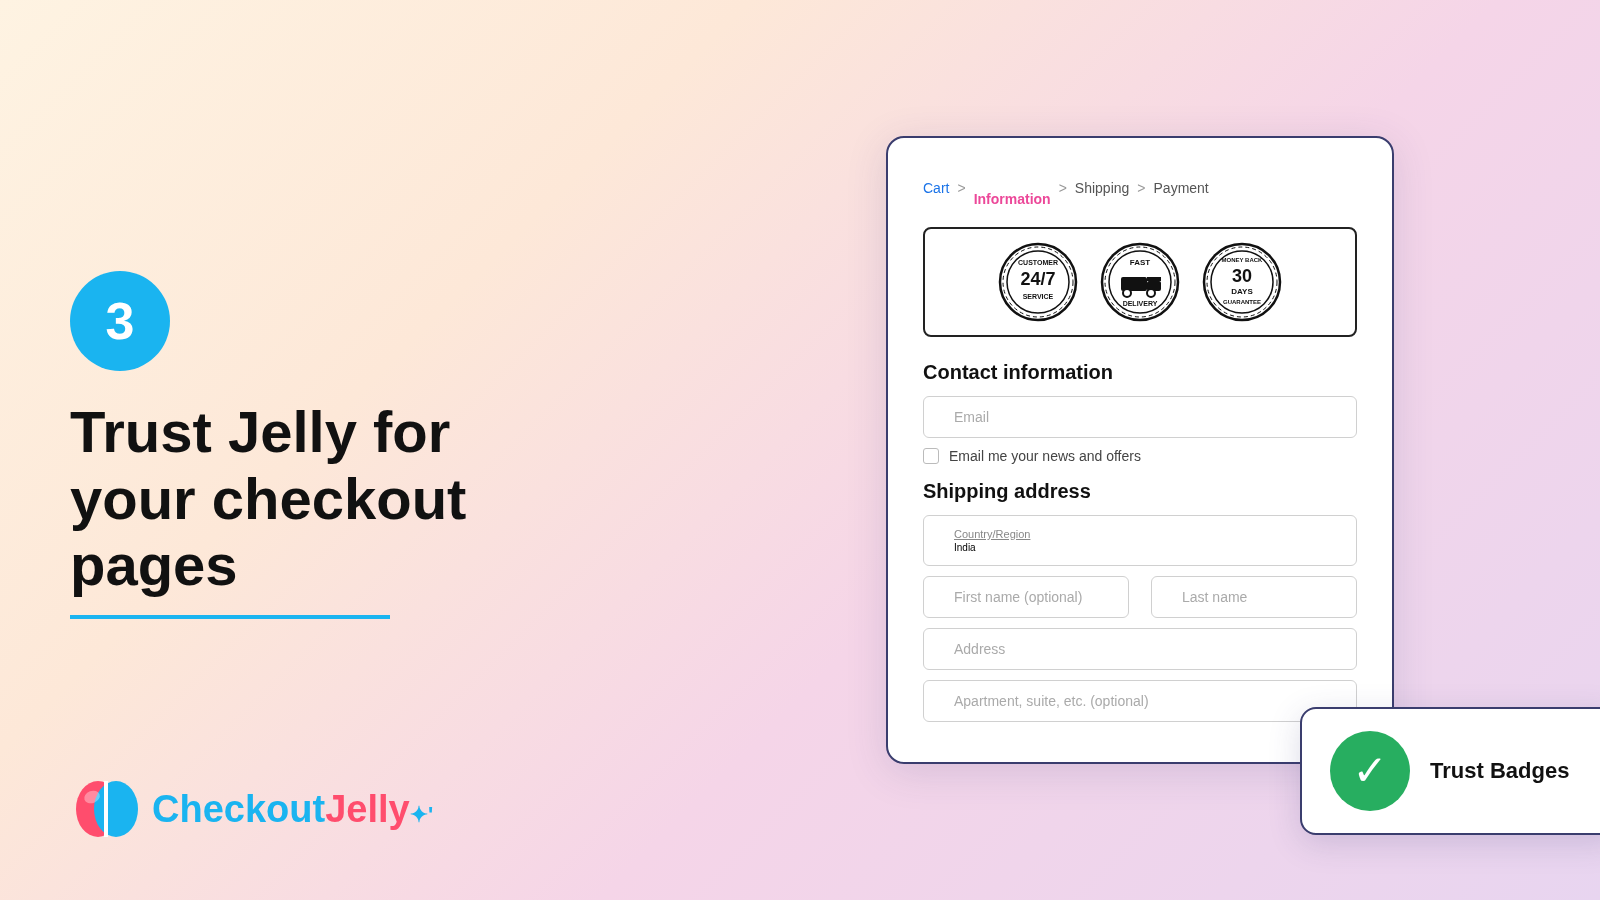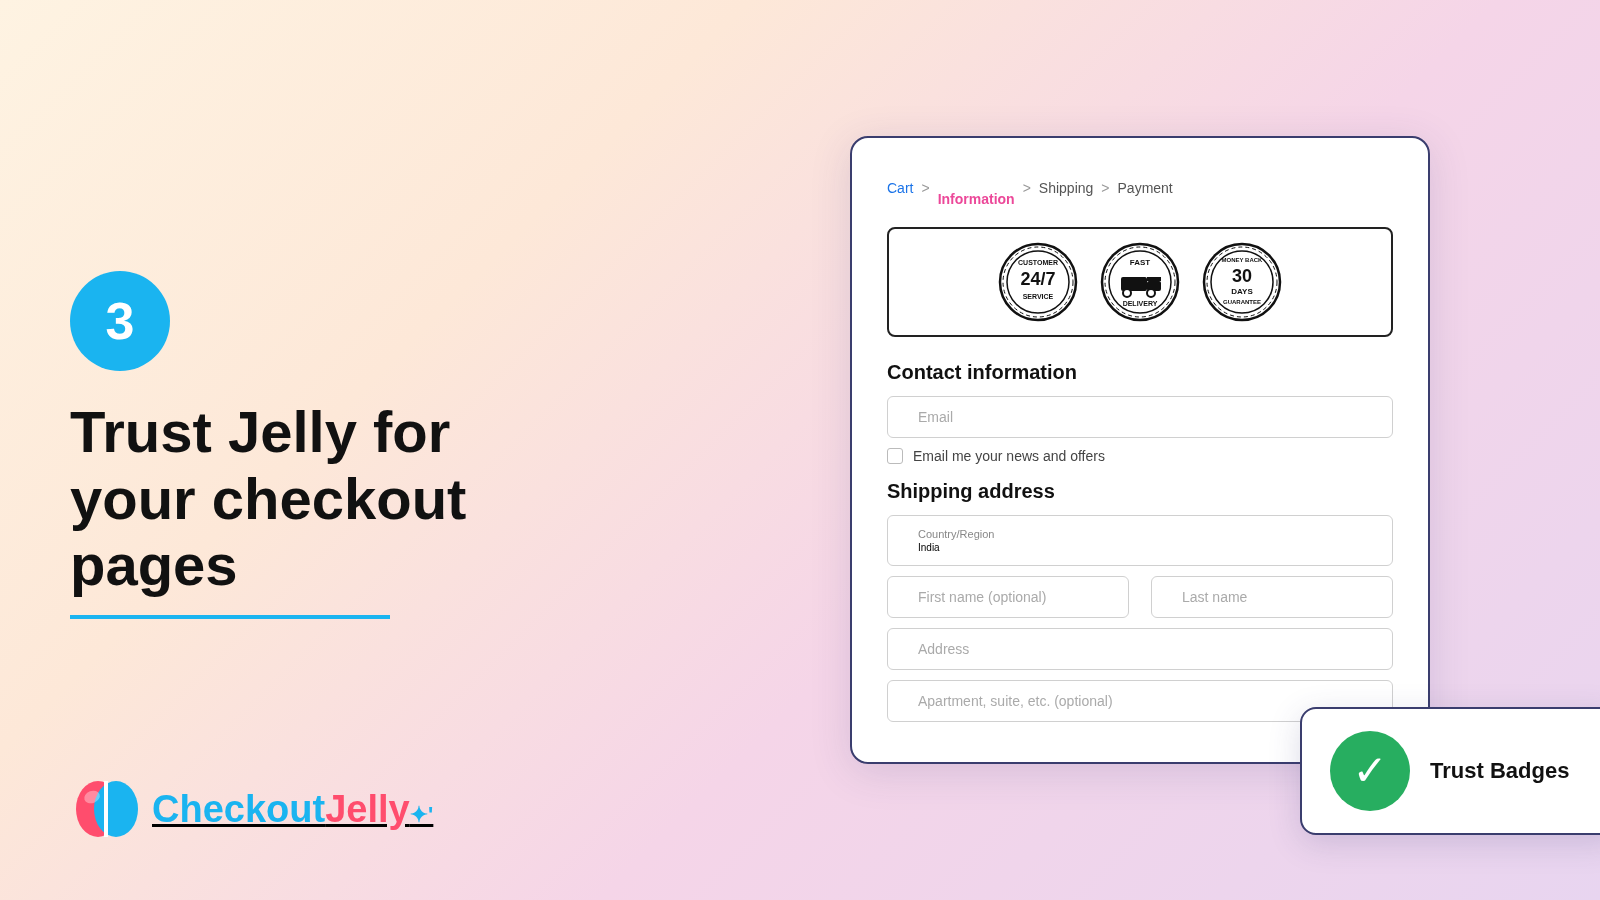--- a/index.html
+++ b/index.html
@@ -68,21 +68,20 @@
     }
 
     .logo-icon {
       width: 72px;
       height: 72px;
     }
 
     .logo-text {
       font-size: 38px;
       font-weight: 700;
-      text-decoration: underline;
     }
 
     .logo-checkout {
       color: #1ab4f0;
     }
 
     .logo-jelly {
       color: #ff4d6d;
     }
 
@@ -99,21 +98,21 @@
       align-items: center;
       justify-content: center;
       position: relative;
       padding: 40px;
     }
 
     .checkout-card {
       background: white;
       border-radius: 18px;
       border: 2.5px solid #3a3d6e;
-      width: 580px;
+      width: 508px;
       padding: 30px 35px;
       box-shadow: 0 8px 40px rgba(60,60,120,0.15);
       position: relative;
       z-index: 2;
     }
 
     
     .breadcrumb {
       display: flex;
       align-items: center;
@@ -176,20 +175,21 @@
     }
 
     .form-field.has-value {
       color: #111;
     }
 
     .form-field .field-label {
       font-size: 11px;
       color: #888;
       margin-bottom: 2px;
+      text-decoration: underline;
     }
 
     .form-field .field-value {
       font-size: 10px;
       color: #000000;
     }
 
     .form-row {
       display: flex;
       gap: 22px;

